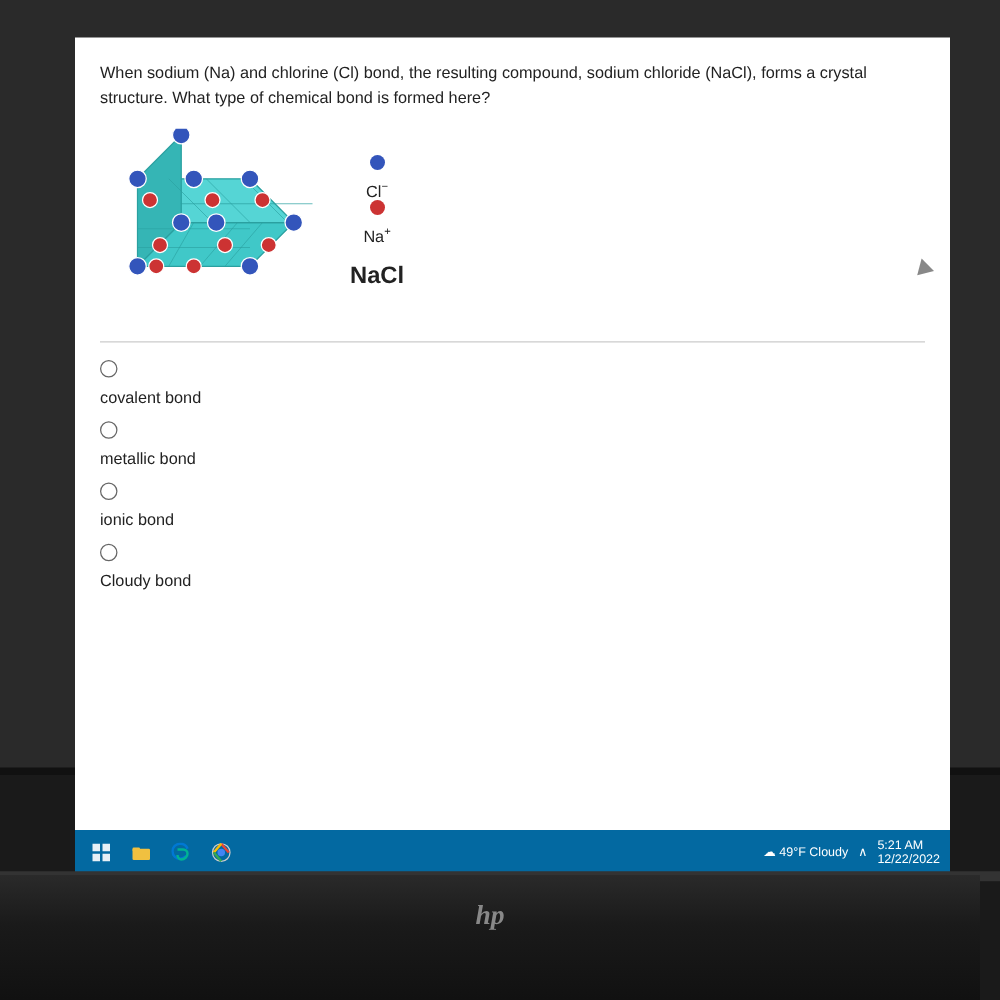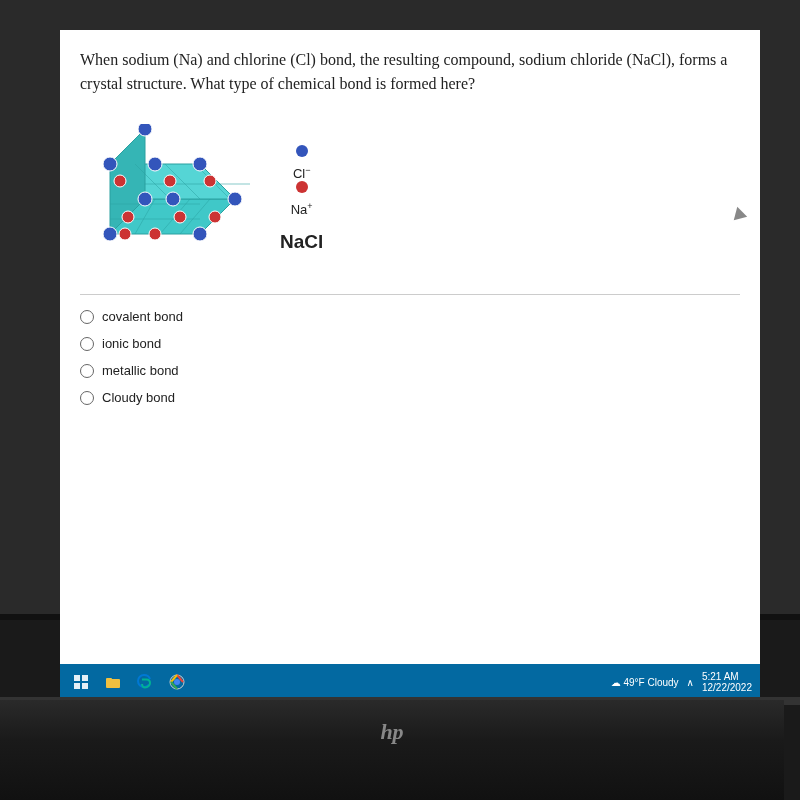--- a/index.html
+++ b/index.html
@@ -24,25 +24,24 @@
       position: absolute;
       top: 30px;
       left: 60px;
       right: 40px;
       bottom: 100px;
       background: #ffffff;
       padding: 18px 20px 10px 20px;
     }
 
     .question-text {
-      font-size: 16px;
+      font-size: 13px;
       color: #222;
       line-height: 1.5;
-      margin-bottom: 28px;
-      font-family: Liberation Serif, serif;
+      margin-bottom: 16px;
     }
 
     .diagram-area {
       display: flex;
       flex-direction: row;
       align-items: center;
       margin-bottom: 20px;
       gap: 30px;
     }
 
@@ -86,25 +85,25 @@
     }
 
     .options-list {
       display: flex;
       flex-direction: column;
       gap: 12px;
     }
 
     .option-item {
       display: flex;
-      align-items: center;
       gap: 8px;
       font-size: 13px;
       color: #222;
       cursor: pointer;
+      flex-direction: column;
     }
 
     .radio-circle {
       width: 14px;
       height: 14px;
       border-radius: 50%;
       border: 1.5px solid #666;
       flex-shrink: 0;
       background: white;
     }
@@ -265,25 +264,25 @@
 
   <div class="divider"></div>
 
   <div class="options-list">
     <div class="option-item">
       <div class="radio-circle"></div>
       <span>covalent bond</span>
     </div>
     <div class="option-item">
       <div class="radio-circle"></div>
-      <span>ionic bond</span>
+      <span>metallic bond</span>
     </div>
     <div class="option-item">
       <div class="radio-circle"></div>
-      <span>metallic bond</span>
+      <span>ionic bond</span>
     </div>
     <div class="option-item">
       <div class="radio-circle"></div>
       <span>Cloudy bond</span>
     </div>
   </div>
 </div>
 
 <div class="cursor"></div>
 

